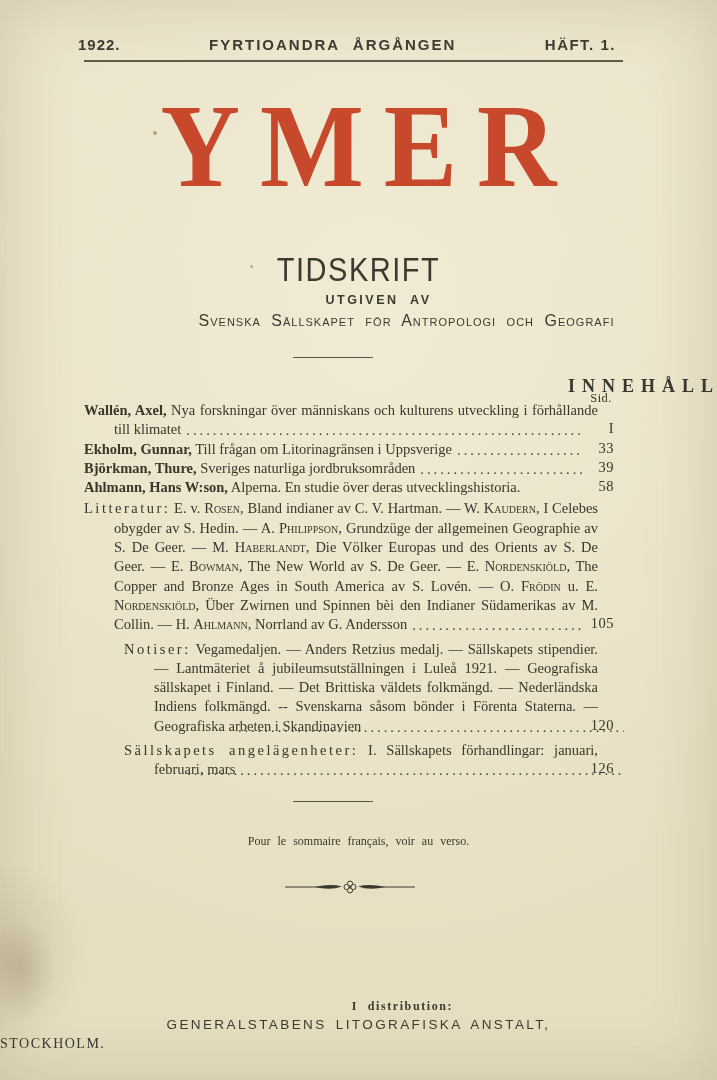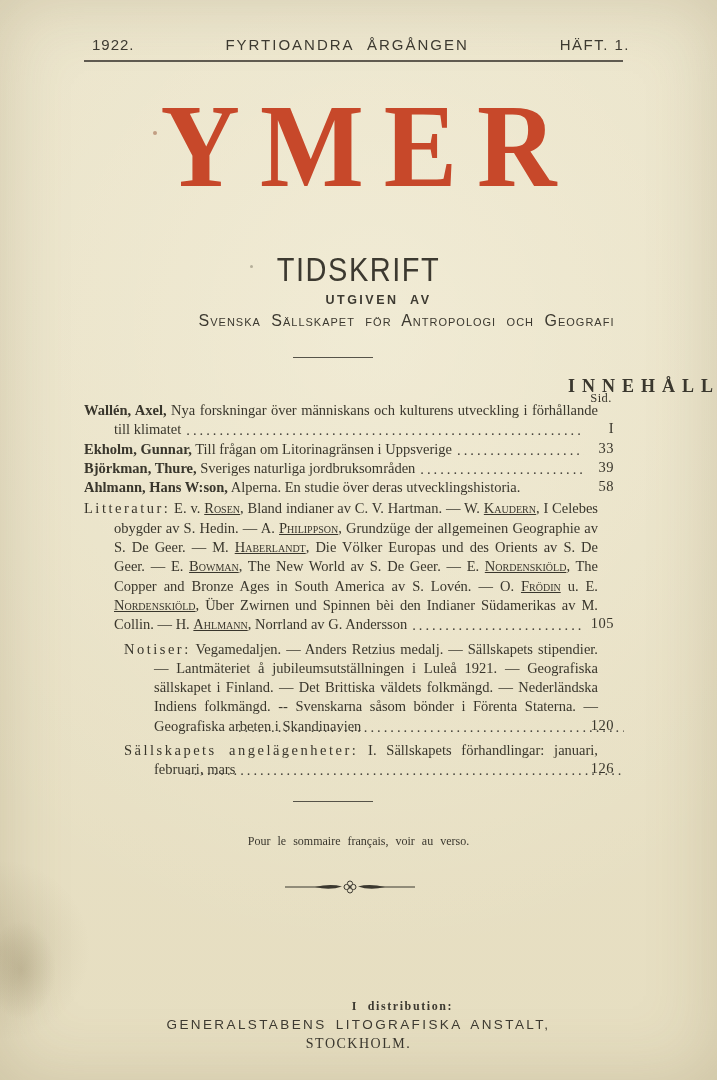--- a/index.html
+++ b/index.html
@@ -6,22 +6,22 @@
   .page{
     position:relative;width:717px;height:1080px;margin:0 auto;overflow:hidden;
     font-family:"Liberation Serif",serif;color:#39362c;
     background:
       radial-gradient(ellipse 130% 95% at 52% 30%, rgba(255,252,238,0.35), rgba(255,252,238,0) 62%),
       radial-gradient(ellipse 18% 12% at 0% 88%, rgba(115,98,60,0.16), rgba(0,0,0,0) 70%),
       linear-gradient(#eae3c9,#e6dec1);
     box-shadow: inset 0 0 70px rgba(118,100,58,.22);
   }
   
-  .hdr{position:absolute;top:36px;left:92px;width:538px;display:flex;justify-content:space-between;align-items:baseline;
-       font-family:"Liberation Sans",sans-serif;font-size:15px;font-weight:normal;color:#3d3a31;gap:32px;}
+  .hdr{position:absolute;top:36px;left:78px;width:538px;display:flex;justify-content:space-between;align-items:baseline;
+       font-family:"Liberation Sans",sans-serif;font-size:15px;font-weight:bold;color:#3d3a31;gap:32px;}
   .hdr .yr{letter-spacing:1px;}
   .hdr .vol{letter-spacing:2px;word-spacing:7px;}
   .hdr .iss{letter-spacing:1.5px;}
   .hdr-rule{position:absolute;top:60px;left:84px;width:539px;border-top:2px solid #46423a;opacity:.85;}
   
   .ymer{position:absolute;top:88px;left:10px;width:100%;text-align:center;margin:0;
         font-family:"Liberation Serif",serif;font-weight:bold;font-size:110px;line-height:110px;
         letter-spacing:20px;color:#c7482a;transform:scaleY(1.08);transform-origin:50% 20%;}
   .tidskrift{position:absolute;top:254px;width:100%;text-align:center;margin:0;
         font-family:"Liberation Sans",sans-serif;font-weight:400;font-size:29px;line-height:29px;
@@ -35,32 +35,32 @@
   .rule-short{position:absolute;left:293px;width:80px;border-top:1.8px solid #45423a;opacity:.9;}
   .r1{top:357px;} .r2{top:801px;}
   
   .innehall{position:absolute;top:360px;width:100%;text-align:right;margin:16px;
         font-size:18px;font-weight:bold;letter-spacing:7px;color:#3a372e;}
   .toc{position:absolute;top:401px;left:84px;width:530px;font-size:14.5px;line-height:19.3px;text-align:justify;}
   .sid{position:absolute;top:-12px;right:2px;font-size:12.5px;letter-spacing:.5px;}
   .entry{position:relative;padding-left:30px;padding-right:16px;text-indent:-30px;}
   .entry.g1{margin-top:2px;} .entry.g2{margin-top:5px;margin-left:40px;}
   .b{font-weight:bold;}
-  .sc{font-variant:small-caps;text-decoration:underline;}
+  .sc{font-variant:small-caps;}
   .ls{letter-spacing:2.5px;}
   .pg{position:absolute;right:0;bottom:1px;text-indent:0;letter-spacing:.5px;}
   .dots{position:absolute;overflow:hidden;white-space:nowrap;text-indent:0;letter-spacing:3px;color:#45423a;}
   
   .sommaire{position:absolute;top:834px;width:100%;text-align:center;font-size:12px;word-spacing:4px;color:#3a372e;}
   .ornament{position:absolute;top:879px;left:285px;}
   .distr{position:absolute;top:999px;width:100%;text-align:center;font-size:12px;font-weight:bold;
         letter-spacing:1.6px;word-spacing:5px;color:#3d3a31;margin-left:44px;}
   .printer{position:absolute;top:1017px;width:100%;text-align:center;
         font-family:"Liberation Sans",sans-serif;font-size:13.5px;letter-spacing:2.4px;word-spacing:3px;color:#3d3a31;}
-  .city{position:absolute;top:1036px;width:100%;text-align:center;font-size:14px;letter-spacing:1.5px;color:#3a372e;}
+  .city{position:absolute;top:1036px;width:100%;text-align:left;font-size:14px;letter-spacing:1.5px;color:#3a372e;}
   
   .spot{position:absolute;border-radius:50%;}
   .spot1{left:153px;top:131px;width:4px;height:4px;background:rgba(150,85,55,.5);}
   .spot2{left:250px;top:265px;width:3px;height:3px;background:rgba(95,88,70,.4);}
   .smudge{position:absolute;left:-14px;top:920px;width:70px;height:100px;
         background:radial-gradient(rgba(110,95,58,.20),rgba(110,95,58,0) 70%);}
 </style>
 </head>
 <body>
 

